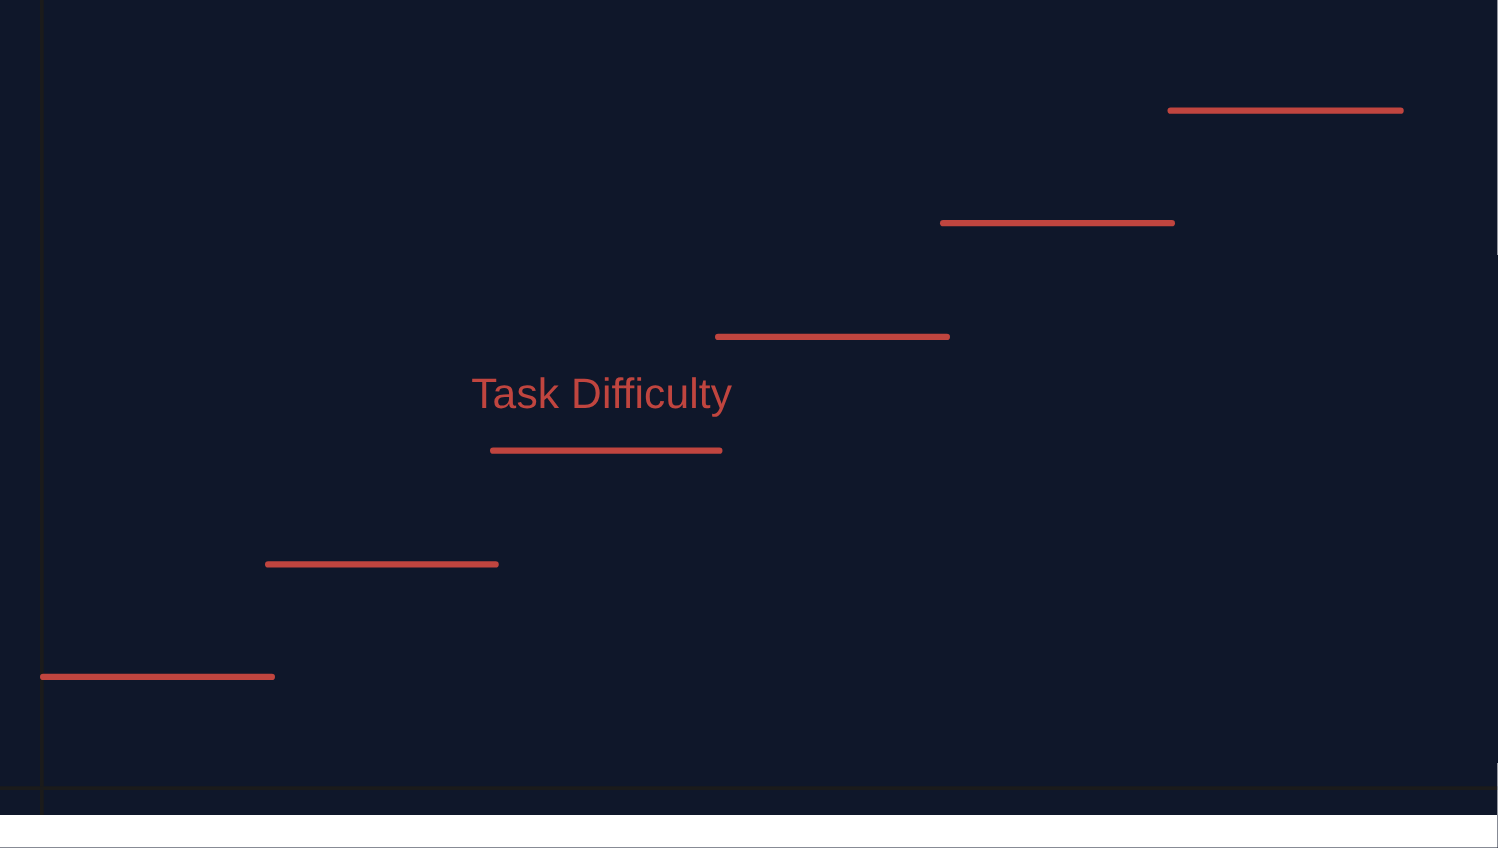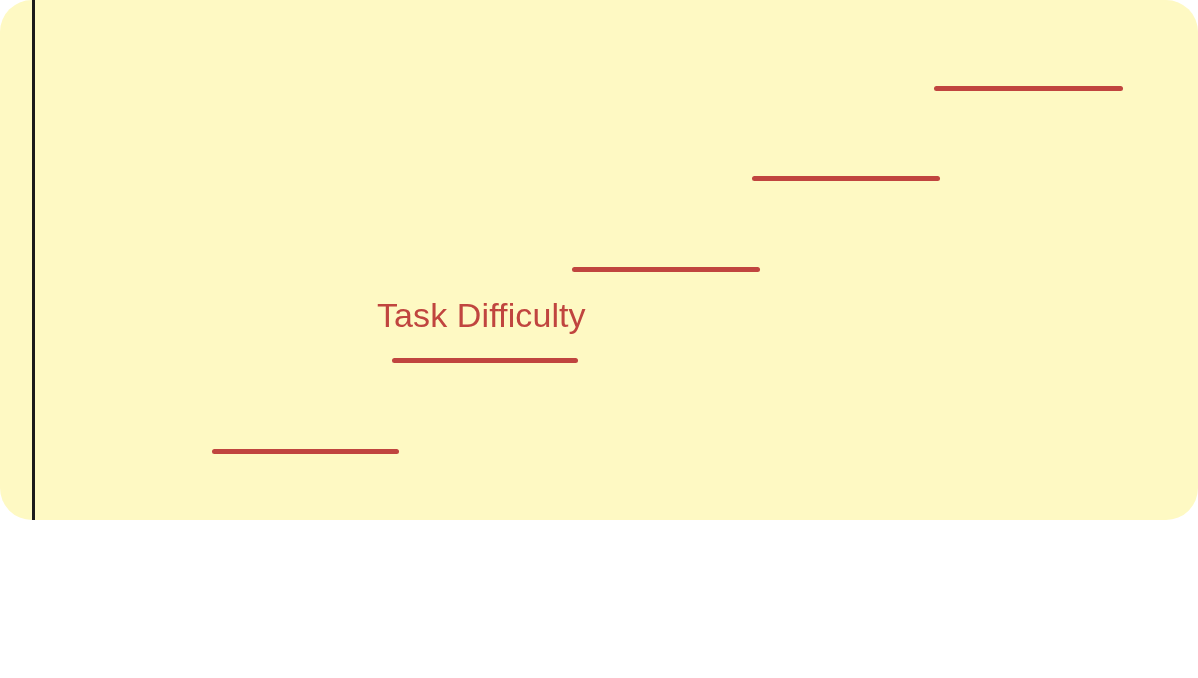--- a/index.html
+++ b/index.html
@@ -49,21 +49,21 @@
     font-family: "Liberation Sans", sans-serif;
     font-size: 34px;
     font-weight: 400;
     letter-spacing: 0.1px;
     line-height: 1;
   }
 </style>
 </head>
 <body>
 
-<div id="stage" style="width: 1198px; height: 520px; background: #fef9c3; border-radius: 32px;">
+<div id="stage" style="width: 1198px; height: 652px; background: #0f172a;">
 
   <div class="axis-v" style="left: 32px; top: 0px; height: 678px; width: 3px; background: rgb(27, 27, 27);"></div>
 
   <div class="axis-h" style="left: 0px; top: 629px; width: 1198px; height: 3px; background: rgb(27, 27, 27);"></div>
 
   <div id="step-layer">
       <div class="step-seg" style="left: 32px; top: 539px; width: 188px; height: 5px; background: rgb(192, 69, 63); border-radius: 2.5px;"></div>
       <div class="step-seg" style="left: 212px; top: 449px; width: 187px; height: 5px; background: rgb(192, 69, 63); border-radius: 2.5px;"></div>
       <div class="step-seg" style="left: 392px; top: 358px; width: 186px; height: 5px; background: rgb(192, 69, 63); border-radius: 2.5px;"></div>
       <div class="step-seg" style="left: 572px; top: 267px; width: 188px; height: 5px; background: rgb(192, 69, 63); border-radius: 2.5px;"></div>

